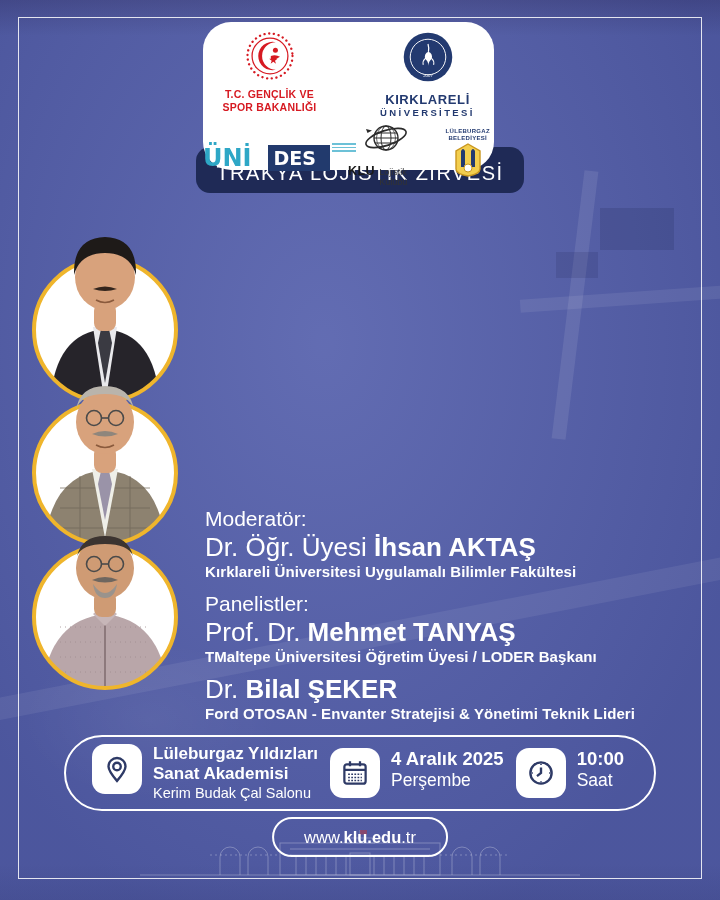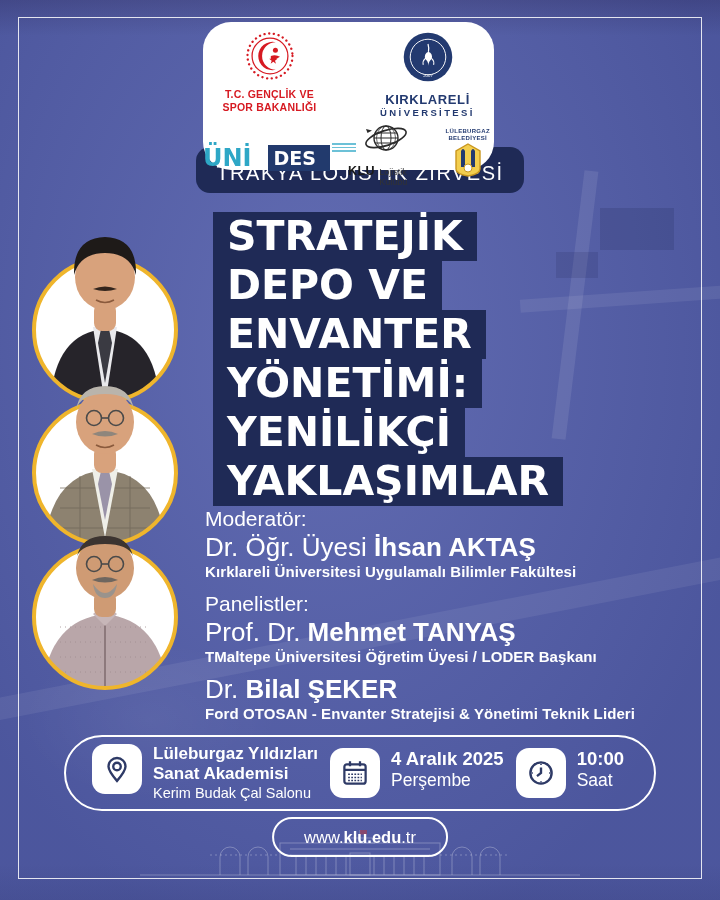--- a/index.html
+++ b/index.html
@@ -185,28 +185,20 @@
           </svg>
         </span>
       </div>
     </div>
   </div>
 
   <div class="banner">
     <span>TRAKYA LOJİSTİK ZİRVESİ</span>
   </div>
 
-  <div class="title-block">
-    <span class="title-line">STRATEJİK</span>
-    <span class="title-line">DEPO VE</span>
-    <span class="title-line">ENVANTER</span>
-    <span class="title-line">YÖNETİMİ:</span>
-    <span class="title-line">YENİLİKÇİ</span>
-    <span class="title-line">YAKLAŞIMLAR</span>
-  </div>
 
   <div class="photos">
 
     <div class="photo photo1">
       <svg width="150" height="200" viewBox="0 0 150 200">
         <defs>
             <clipPath id="c1">
               <circle cx="75" cy="125" r="71"></circle>
             </clipPath>
           </defs>

